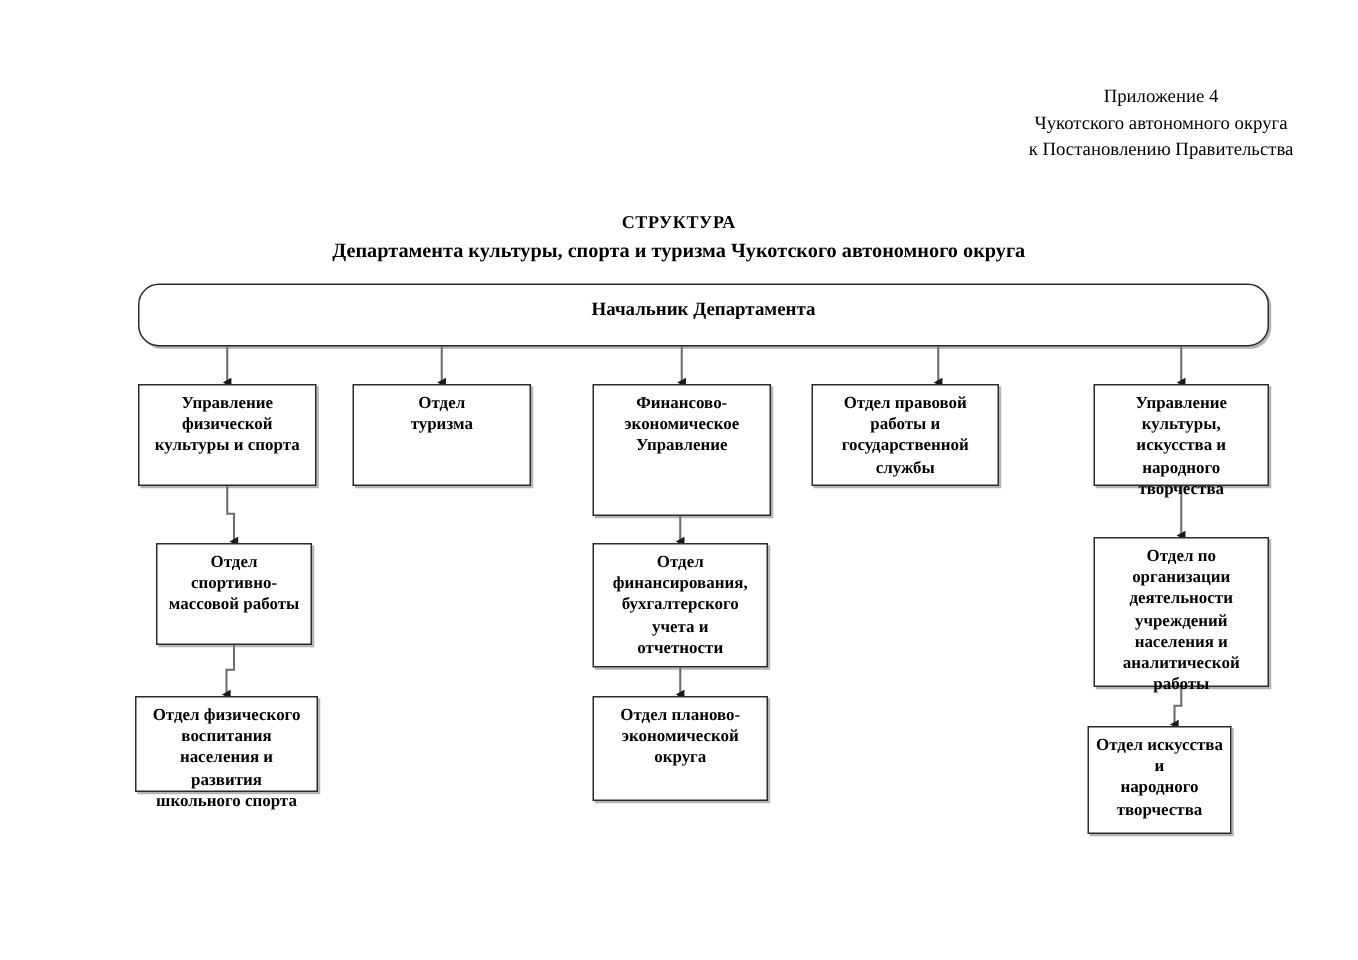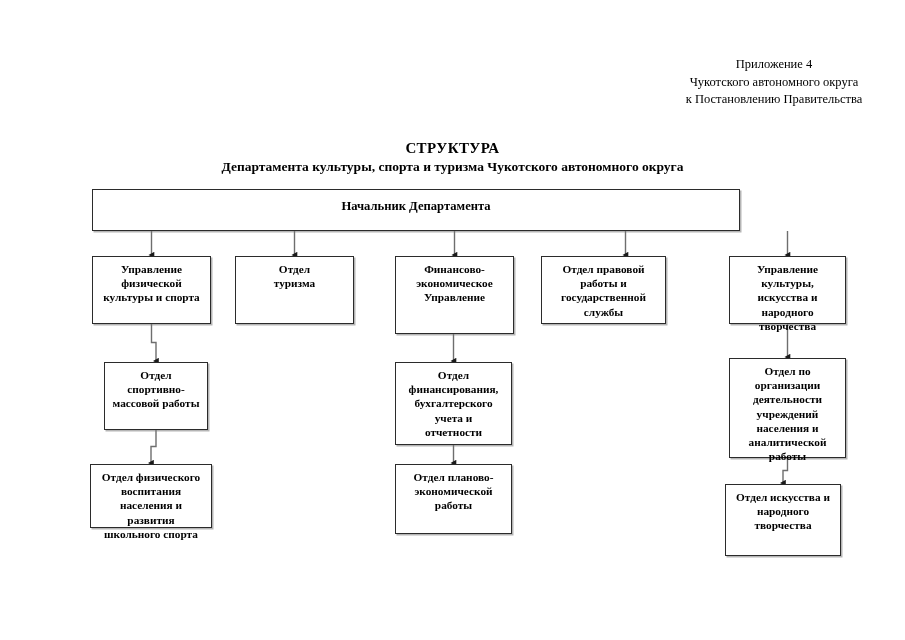--- a/index.html
+++ b/index.html
@@ -27,21 +27,21 @@
   #header-note div { white-space: nowrap; }
 
   
   #doc-title {
     position: absolute;
     left: 0; top: 139px;
     width: 905px;
     text-align: center;
     font-weight: bold;
   }
-  #doc-title .t1 { font-size: 15px; letter-spacing: .4px; line-height: 18px; }
+  #doc-title .t1 { font-size: 12px; letter-spacing: .4px; line-height: 18px; }
   #doc-title .t2 { font-size: 13.5px; line-height: 20px; text-align: center; }
 
   
   #chart {
     position: absolute;
     left: 0; top: 0;
     width: 905px; height: 640px;
   }
   #connectors {
     position: absolute;
@@ -96,33 +96,33 @@
         <path d="M787.5,231 L787.5,255" marker-end="url(#arrowhead)"></path>
         <path d="M151.5,324 L151.5,342.5 L156,342.5 L156,361" marker-end="url(#arrowhead)"></path>
         <path d="M156,430 L156,446.5 L151,446.5 L151,463" marker-end="url(#arrowhead)"></path>
         <path d="M453.5,324 L453.5,361" marker-end="url(#arrowhead)"></path>
         <path d="M453.5,445 L453.5,463" marker-end="url(#arrowhead)"></path>
         <path d="M787.5,324 L787.5,357" marker-end="url(#arrowhead)"></path>
         <path d="M787.5,458 L787.5,470.5 L783,470.5 L783,483" marker-end="url(#arrowhead)"></path>
       </g>
   </svg>
   <div id="node-layer">
-      <div class="node root" style="left: 92px; top: 189px; width: 648px; height: 42px;">
+      <div class="node root" style="left: 92px; top: 189px; width: 754px; height: 42px; border-radius: 14px;">
         <span class="lbl">Начальник Департамента</span>
       </div>
       <div class="node" style="left: 92px; top: 256px; width: 119px; height: 68px;">
         <span class="lbl">Управление
 физической
 культуры и спорта</span>
       </div>
       <div class="node" style="left: 235px; top: 256px; width: 119px; height: 68px;">
         <span class="lbl">Отдел
 туризма</span>
       </div>
-      <div class="node" style="left: 395px; top: 256px; width: 119px; height: 78px;">
+      <div class="node" style="left: 395px; top: 256px; width: 119px; height: 88px;">
         <span class="lbl">Финансово-
 экономическое
 Управление</span>
       </div>
       <div class="node" style="left: 541px; top: 256px; width: 125px; height: 68px;">
         <span class="lbl">Отдел правовой
 работы и
 государственной
 службы</span>
       </div>
@@ -157,21 +157,21 @@
       <div class="node" style="left: 90px; top: 464px; width: 122px; height: 64px;">
         <span class="lbl">Отдел физического
 воспитания
 населения и
 развития
 школьного спорта</span>
       </div>
       <div class="node" style="left: 395px; top: 464px; width: 117px; height: 70px;">
         <span class="lbl">Отдел планово-
 экономической
-работы</span>
+округа</span>
       </div>
-      <div class="node" style="left: 725px; top: 484px; width: 116px; height: 72px;">
+      <div class="node" style="left: 725px; top: 484px; width: 96px; height: 72px;">
         <span class="lbl">Отдел искусства и
 народного
 творчества</span>
       </div>
     </div>
 </div>
 
 </body></html>

